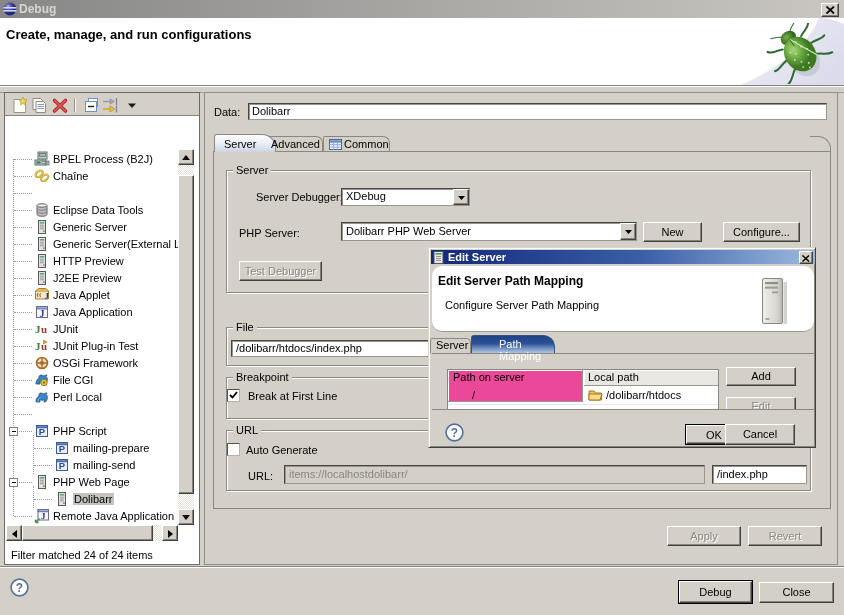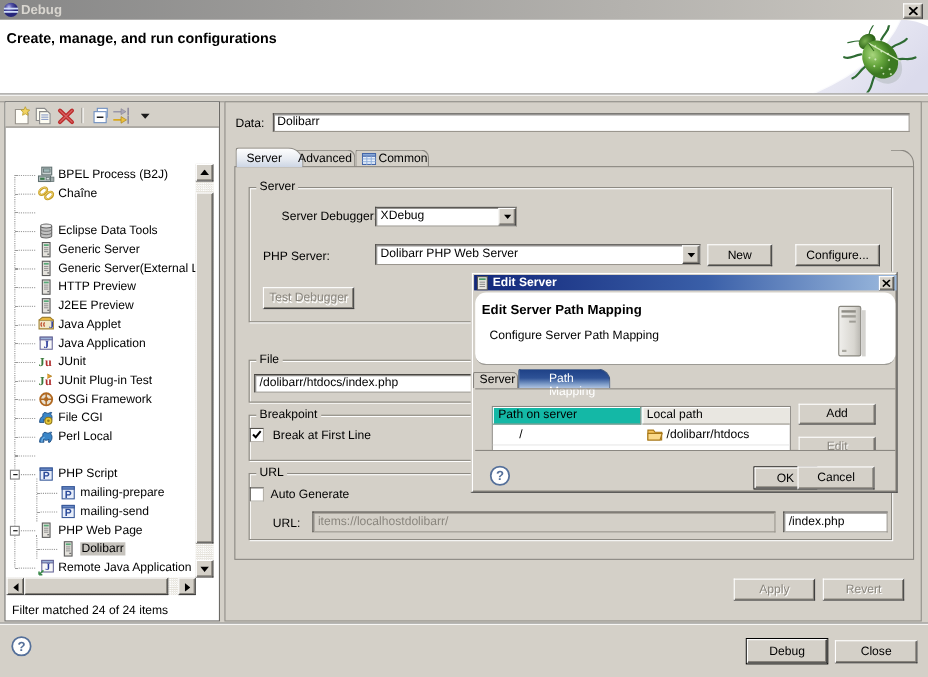--- a/index.html
+++ b/index.html
@@ -520,21 +520,21 @@
   <div class="abs" style="left:1px;top:90px;width:41px;height:15px;border:1px solid #8a8781;border-bottom:none;border-radius:2px 5px 0 0;">
     <span style="position:absolute;left:5px;top:0px;">Server</span>
   </div>
   <div class="abs" style="left:42px;top:87px;width:84px;height:18px;background:linear-gradient(180deg,#1e4187 0%,#2e5296 45%,#7e9cc8 78%,#b3c6e2 100%);border:1px solid #39537e;border-bottom:none;border-radius:3px 12px 0 0;">
     <span style="position:absolute;left:7px;top:2px;color:#fff;margin-left:20px;">Path Mapping</span>
   </div>
 
   <div class="abs" style="left:3px;top:105px;width:382px;height:57px;border-top:1px solid #8a8781;border-bottom:1px solid #8a8781;overflow:hidden;">
 
     <div class="abs" style="left:15px;top:15px;width:272px;height:60px;background:#fff;border:1px solid #8a8781;">
-      <div style="position:absolute;left:0;top:0;width:135px;height:16px;background:#14b8a6;border-right:1px solid #9a978f;border-bottom:1px solid #9a978f;box-shadow:inset 1px 1px 0 #fff;padding-left:27px;">
+      <div style="position:absolute;left:0;top:0;width:135px;height:32px;background:#ec4899;border-right:1px solid #9a978f;border-bottom:1px solid #9a978f;box-shadow:inset 1px 1px 0 #fff;padding-left:27px;">
           <span style="position:absolute;left:5px;top:1px;">Path on server</span>
         </div>
       <div style="position:absolute;left:136px;top:0;width:134px;height:16px;background:#e9e7e1;border-bottom:1px solid #9a978f;box-shadow:inset 1px 1px 0 #fff;">
           <span style="position:absolute;left:4px;top:1px;">Local path</span>
         </div>
       <span style="position:absolute;left:24px;top:19px;">/</span>
       <svg style="position:absolute;left:140px;top:19px" width="15" height="12" viewBox="0 0 15 12">
           <path d="M1 2 h5 l1.5 2 h6 v7 h-12.5 z" fill="#f4c35c" stroke="#a87818"></path>
           <path d="M1 5 h13 l-2 6 h-11 z" fill="#fad98a" stroke="#a87818"></path>
         </svg>

